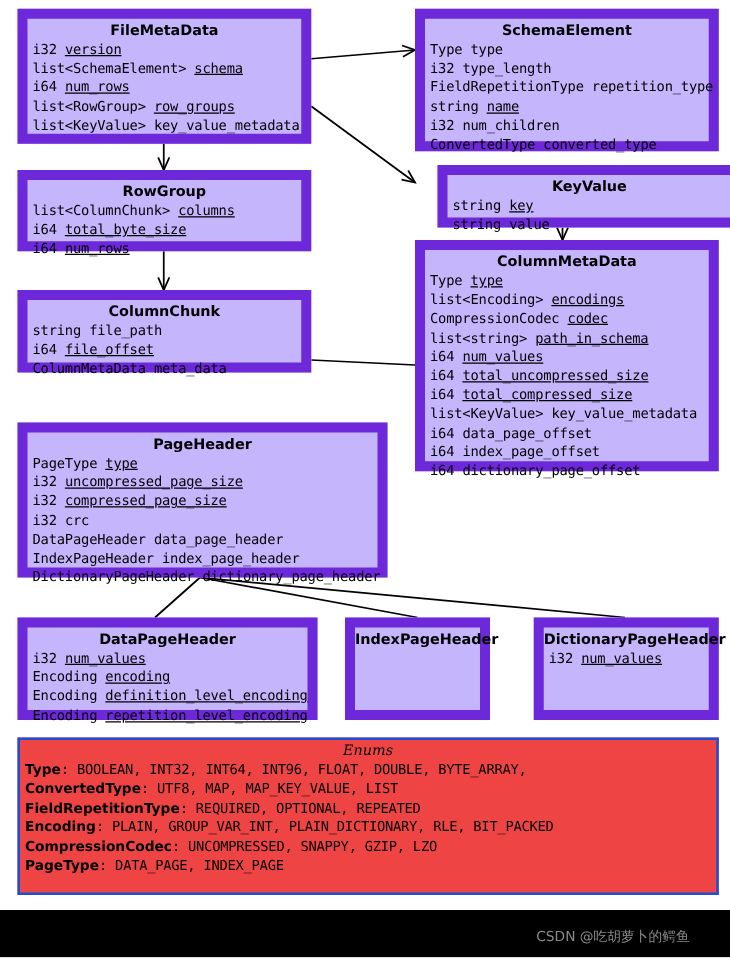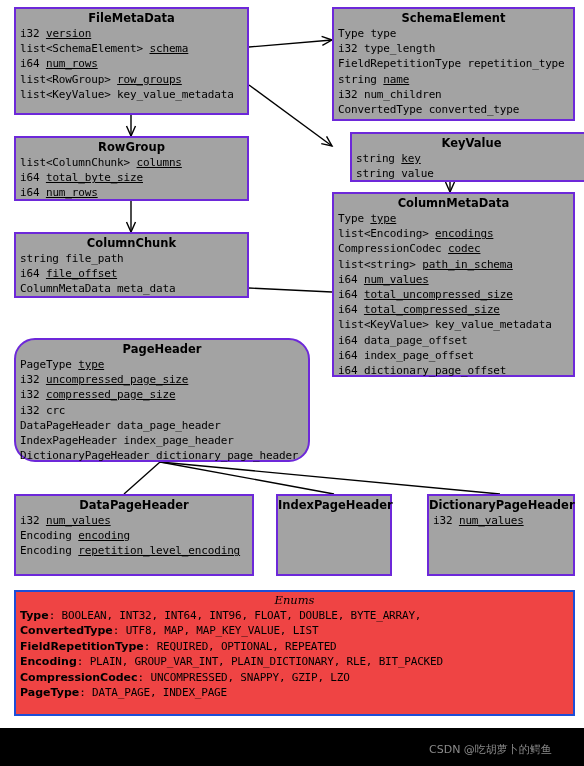--- a/index.html
+++ b/index.html
@@ -19,22 +19,22 @@
     position: absolute;
     left: 0;
     top: 0;
     width: 584px;
     height: 766px;
     pointer-events: none;
   }
   .uml-box {
     position: absolute;
     box-sizing: border-box;
-    border: 2px solid #6d28d9;
-    background: #a3a3a3;
+    border: 8px solid #6d28d9;
+    background: #c4b5fd;
     padding: 2px 0 3px 0;
   }
   .uml-title {
     text-align: center;
     font-family: "DejaVu Sans", sans-serif;
     font-weight: bold;
     font-size: 11.5px;
     line-height: 15px;
     color: #000000;
     white-space: nowrap;
@@ -185,37 +185,38 @@
           <li><span>list&lt;string&gt;</span> <span class="req">path_in_schema</span></li>
           <li><span>i64</span> <span class="req">num_values</span></li>
           <li><span>i64</span> <span class="req">total_uncompressed_size</span></li>
           <li><span>i64</span> <span class="req">total_compressed_size</span></li>
           <li><span>list&lt;KeyValue&gt;</span> <span>key_value_metadata</span></li>
           <li><span>i64</span> <span>data_page_offset</span></li>
           <li><span>i64</span> <span>index_page_offset</span></li>
           <li><span>i64</span> <span>dictionary_page_offset</span></li>
         </ul>
       </div>
-      <div class="uml-box" style="left: 14px; top: 338px; width: 296px; height: 124px; border-radius: 21px;">
+      <div class="uml-box" style="left: 14px; top: 338px; width: 296px; height: 124px;">
         <div class="uml-title">PageHeader</div>
         <ul class="uml-fields">
           <li><span>PageType</span> <span class="req">type</span></li>
           <li><span>i32</span> <span class="req">uncompressed_page_size</span></li>
           <li><span>i32</span> <span class="req">compressed_page_size</span></li>
           <li><span>i32</span> <span>crc</span></li>
           <li><span>DataPageHeader</span> <span>data_page_header</span></li>
           <li><span>IndexPageHeader</span> <span>index_page_header</span></li>
           <li><span>DictionaryPageHeader</span> <span>dictionary_page_header</span></li>
         </ul>
       </div>
       <div class="uml-box" style="left: 14px; top: 494px; width: 240px; height: 82px;">
         <div class="uml-title">DataPageHeader</div>
         <ul class="uml-fields">
           <li><span>i32</span> <span class="req">num_values</span></li>
           <li><span>Encoding</span> <span class="req">encoding</span></li>
+          <li><span>Encoding</span> <span class="req">definition_level_encoding</span></li>
           <li><span>Encoding</span> <span class="req">repetition_level_encoding</span></li>
         </ul>
       </div>
       <div class="uml-box" style="left: 276px; top: 494px; width: 116px; height: 82px;">
         <div class="uml-title">IndexPageHeader</div>
         <ul class="uml-fields"></ul>
       </div>
       <div class="uml-box" style="left: 427px; top: 494px; width: 148px; height: 82px;">
         <div class="uml-title">DictionaryPageHeader</div>
         <ul class="uml-fields">

